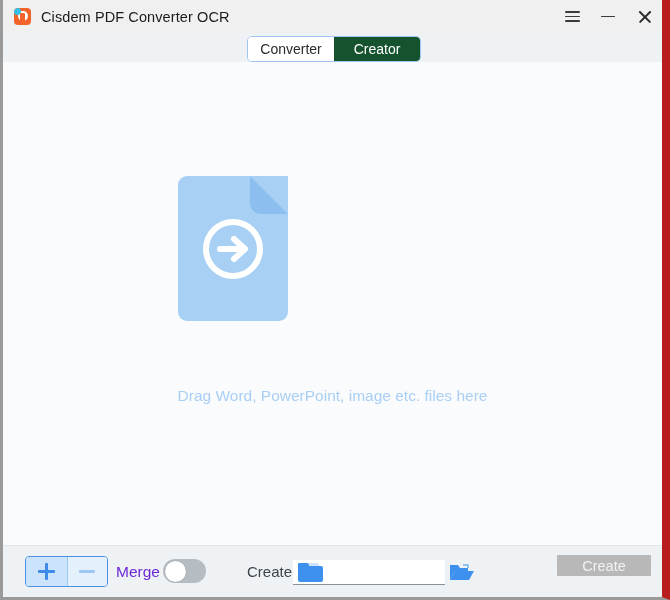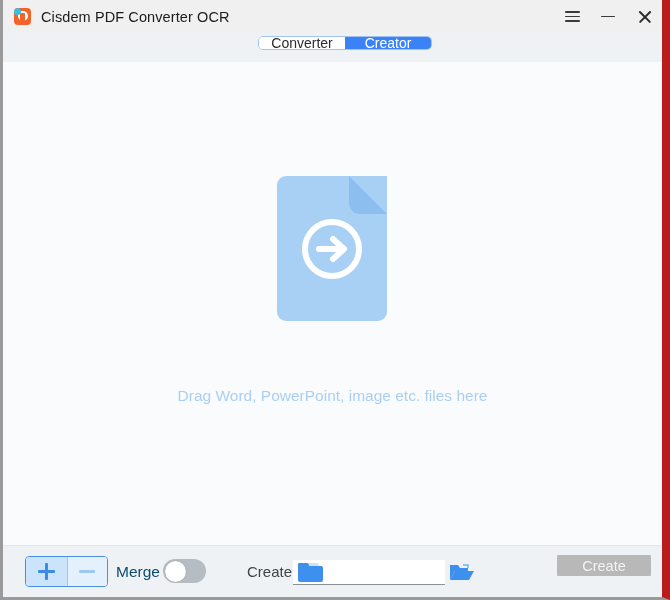--- a/index.html
+++ b/index.html
@@ -137,61 +137,60 @@
     flex: 0 0 29px;
     height: 29px;
     background: #eef2f5;
     display: flex;
     align-items: flex-start;
     justify-content: center;
     position: relative;
   }
   .tabs {
     position: absolute;
-    left: 255px;
+    left: 244px;
     top: 3px;
     width: 174px;
-    height: 14px;
+    height: 26px;
     display: flex;
     border: 1px solid #9fc4f0;
     border-radius: 5px;
     overflow: hidden;
     box-sizing: border-box;
     background: #ffffff;
   }
   .tab {
     flex: 1 1 50%;
     display: flex;
     align-items: center;
     justify-content: center;
     font-size: 14px;
     color: #2b2b2b;
     background: #ffffff;
     box-sizing: border-box;
   }
   .tab.active {
-    background: #3b82f6;
+    background: #14532d;
     color: #ffffff;
-    text-decoration: underline;
   }
 
   
   .main {
     flex: 1 1 auto;
     background: #fafbfc;
     display: flex;
     flex-direction: column;
     align-items: center;
     justify-content: center;
     position: relative;
   }
   .drop-wrap {
     display: flex;
     flex-direction: column;
-    align-items: center;
+    align-items: flex-start;
     margin-top: -26px;
     gap: 44px;
   }
   .doc-icon {
     position: relative;
     width: 110px;
     height: 145px;
   }
   .doc-body {
     position: absolute;
@@ -283,21 +282,21 @@
     width: 16px;
     height: 2.6px;
     background: #9cc7f2;
     border-radius: 1px;
   }
 
   .merge-label {
     position: absolute;
     left: 113px;
     font-size: 15.5px;
-    color: #0c4a6e;
+    color: #6d28d9;
   }
   .toggle {
     position: absolute;
     left: 160px;
     top: 13px;
     width: 43px;
     height: 24px;
     border-radius: 12px;
     background: #b5bcc2;
     box-sizing: border-box;

